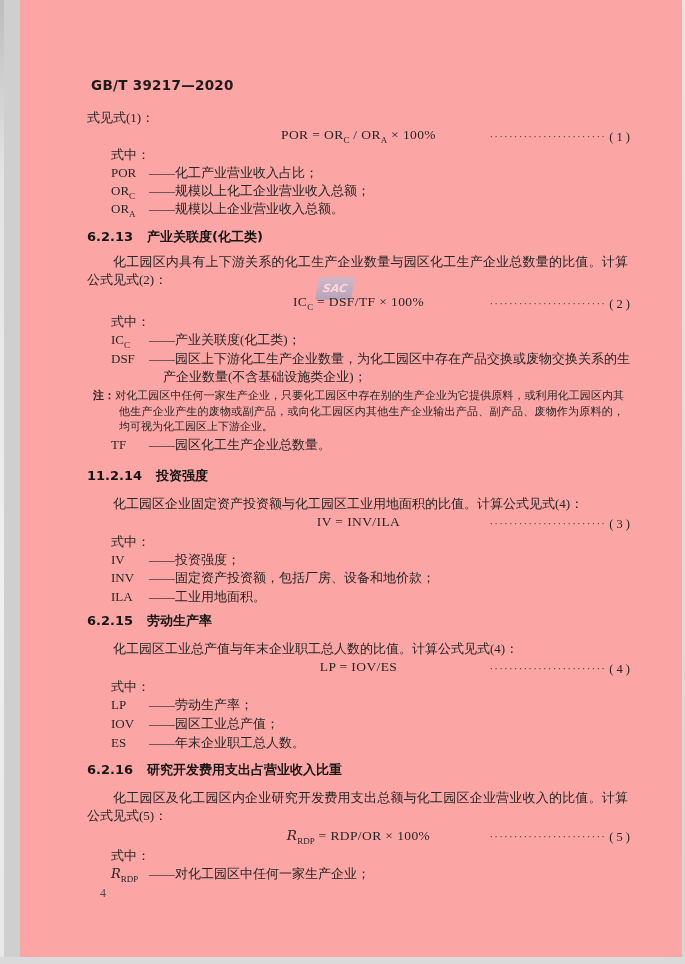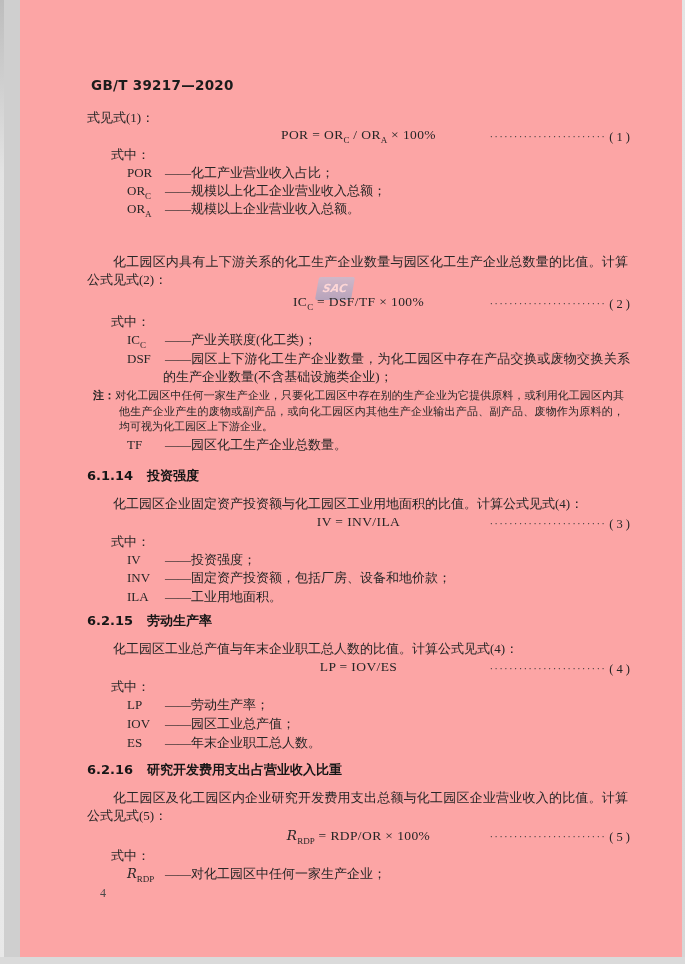--- a/index.html
+++ b/index.html
@@ -53,21 +53,21 @@
   .frow sub { font-size:9px; letter-spacing:0; }
   .frow i { font-family:"DejaVu Serif","Liberation Serif",serif; }
   .feq { position:absolute; right:0; top:1px; letter-spacing:0; white-space:nowrap; }
   .dots { font-size:11px; letter-spacing:1.2px; color:#3a3a3a; vertical-align:1px; }
   .fnum { font-size:12.5px; margin-left:3px; }
   .where { left:91px; }
   .term {
     left:91px; width:519px;
     padding-left:52px; text-indent:-52px; text-align:justify;
   }
-  .term .sym { display:inline-block; min-width:38px; text-indent:0; white-space:nowrap;margin-left:16px; }
+  .term .sym { display:inline-block; min-width:38px; text-indent:0; white-space:nowrap; }
   .term sub { font-size:9px; }
   .term i { font-family:"DejaVu Serif","Liberation Serif",serif; }
   .note {
     left:73px; width:531px;
     font-size:11px; line-height:15.5px;
     padding-left:26px; text-indent:-26px; text-align:justify;
   }
   .note .note-label {
     font-family:"DejaVu Sans","Liberation Sans",sans-serif;
     font-weight:bold; font-style:normal;
@@ -103,20 +103,23 @@
   <div class="abs term" style="top:164px">
     <span class="sym">POR</span><span>——化工产业营业收入占比；</span>
   </div>
   <div class="abs term" style="top:182px">
     <span class="sym">OR<sub>C</sub></span><span>——规模以上化工企业营业收入总额；</span>
   </div>
   <div class="abs term" style="top:200px">
     <span class="sym">OR<sub>A</sub></span><span>——规模以上企业营业收入总额。</span>
   </div>
 
+  <div class="abs heading" style="top:228px">
+    <span>6.2.13</span><span class="h-title">产业关联度(化工类)</span>
+  </div>
   <div class="abs para" style="top:253px">化工园区内具有上下游关系的化工生产企业数量与园区化工生产企业总数量的比值。计算公式见式(2)：</div>
 
   <div class="watermark" style="background: linear-gradient(rgb(174, 200, 230), rgb(127, 163, 207));">SAC</div>
 
   <div class="abs frow" style="top:293px">
     <span>IC<sub>C</sub> = DSF/TF × 100%</span>
     <span class="feq"><span class="dots">························</span><span class="fnum">( 2 )</span></span>
   </div>
   <div class="abs where" style="top:313px">式中：</div>
   <div class="abs term" style="top:331px">
@@ -126,21 +129,21 @@
     <span class="sym">DSF</span><span>——园区上下游化工生产企业数量，为化工园区中存在产品交换或废物交换关系的生产企业数量(不含基础设施类企业)；</span>
   </div>
   <div class="abs note" style="top:388px">
     <span class="note-label">注：</span><span>对化工园区中任何一家生产企业，只要化工园区中存在别的生产企业为它提供原料，或利用化工园区内其他生产企业产生的废物或副产品，或向化工园区内其他生产企业输出产品、副产品、废物作为原料的，均可视为化工园区上下游企业。</span>
   </div>
   <div class="abs term" style="top:436px">
     <span class="sym">TF</span><span>——园区化工生产企业总数量。</span>
   </div>
 
   <div class="abs heading" style="top:467px">
-    <span>6.1.14</span><span class="h-title">投资强度</span>
+    <span>11.2.14</span><span class="h-title">投资强度</span>
   </div>
   <div class="abs para" style="top:495px">化工园区企业固定资产投资额与化工园区工业用地面积的比值。计算公式见式(4)：</div>
   <div class="abs frow" style="top:513px">
     <span>IV = INV/ILA</span>
     <span class="feq"><span class="dots">························</span><span class="fnum">( 3 )</span></span>
   </div>
   <div class="abs where" style="top:533px">式中：</div>
   <div class="abs term" style="top:551px">
     <span class="sym">IV</span><span>——投资强度；</span>
   </div>

